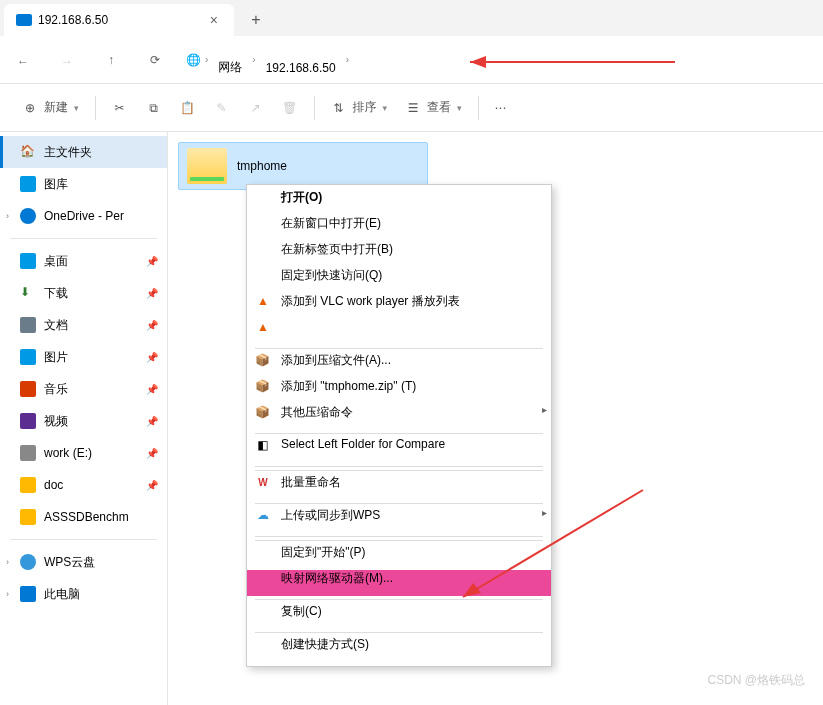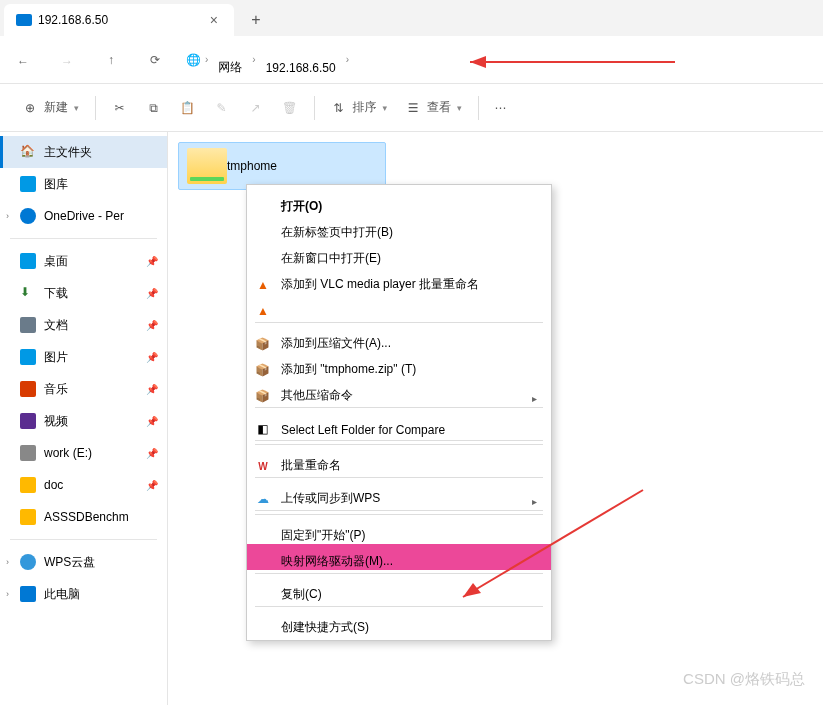--- a/index.html
+++ b/index.html
@@ -26,34 +26,34 @@
     .sidebar { width: 168px; border-right: 1px solid #e5e5e5; padding-top: 4px; overflow:hidden; }
     .side-item { height: 32px; display:flex; align-items:center; padding: 0 8px 0 20px; gap: 8px; }
     .side-item.active { background: #dce9f6; border-left: 3px solid #0078d4; padding-left: 17px; }
     .side-item .pin { margin-left:auto; color:#888; font-size:10px; }
     .side-item .expand { position:absolute; left:6px; color:#777; font-size:9px;}
     .side-item { position:relative; }
     .side-sep { height: 1px; background:#e5e5e5; margin: 6px 10px; }
     .si-icon { width:16px; height:16px; border-radius:2px; flex-shrink:0; }
     
     .content { flex:1; padding: 10px; position:relative; }
-    .folder-tile { width: 208px; height: 48px; display:flex; align-items:center; padding: 0 8px; border: 1px solid #99d1ff; background: #cce8ff; border-radius: 2px; }
+    .folder-tile { width: 250px; height: 48px; display:flex; align-items:center; gap: 10px; padding: 0 8px; border: 1px solid #99d1ff; background: #cce8ff; border-radius: 2px; }
     .folder-ico { width: 40px; height: 36px; background: linear-gradient(#ffe9a8, #ffd24d); border-radius: 2px; position:relative; }
     .folder-ico::after { content:""; position:absolute; bottom:3px; left:3px; right:3px; height:4px; background:#5bd65b; border-radius:1px;}
     
     .context-menu { position:absolute; left: 246px; top: 184px; width: 306px; background:#fff; border: 1px solid #ccc; box-shadow: 3px 3px 8px rgba(0,0,0,0.2); padding: 4px 0; z-index: 100; }
-    .cm-item { height: 26px; display:flex; align-items:flex-end; padding: 0 14px 0 34px; gap: 8px; position:relative; }
+    .cm-item { height: 26px; display:flex; align-items:flex-start; padding: 0 4px 0 34px; gap: 8px; position:relative; }
     .cm-item.highlighted { background:#ec4899; }
     .cm-item.bold { font-weight: 600; }
     .cm-sep { height:1px; background:#ddd; margin: 3px 8px; }
     .cm-icon { position:absolute; left: 8px; width:16px; height:16px; display:flex; align-items:center; justify-content:center; }
     .cm-arrow { margin-left:auto; color:#666; font-size:10px; }
     
     .arrow-annot { position:absolute; pointer-events:none; z-index:200; }
-    .watermark { position:absolute; right:18px; bottom:16px; color:#ccc; font-size:15px; z-index:300;}
+    .watermark { position:absolute; right:18px; bottom:16px; color:#ccc; font-size:12px; z-index:300;}
   </style>
 </head>
 <body>
 
 <div class="tab-bar">
   <div class="tab">
     <div class="tab-icon"></div>
     <span>192.168.6.50</span>
     <span class="tab-close">×</span>
   </div>
@@ -196,28 +196,31 @@
       <span>tmphome</span>
     </div>
   </div>
 </div>
 
 <div class="context-menu">
   <div class="cm-item bold">
       <span>打开(O)</span>
     </div>
   <div class="cm-item">
+      <span>在新窗口中打开(E)</span>
+    </div>
+  <div class="cm-item">
       <span>在新标签页中打开(B)</span>
     </div>
   <div class="cm-item">
-      <span>在新窗口中打开(E)</span>
+      <span>固定到快速访问(Q)</span>
     </div>
   <div class="cm-item">
       <span class="cm-icon" style="color:#e85e00">▲</span>
-      <span>添加到 VLC media player 批量重命名</span>
+      <span>添加到 VLC work player 播放列表</span>
     </div>
   <div class="cm-item">
       <span class="cm-icon" style="color:#e85e00">▲</span>
     </div>
   <div class="cm-sep"></div>
   <div class="cm-item">
       <span class="cm-icon">📦</span>
       <span>添加到压缩文件(A)...</span>
     </div>
   <div class="cm-item">

